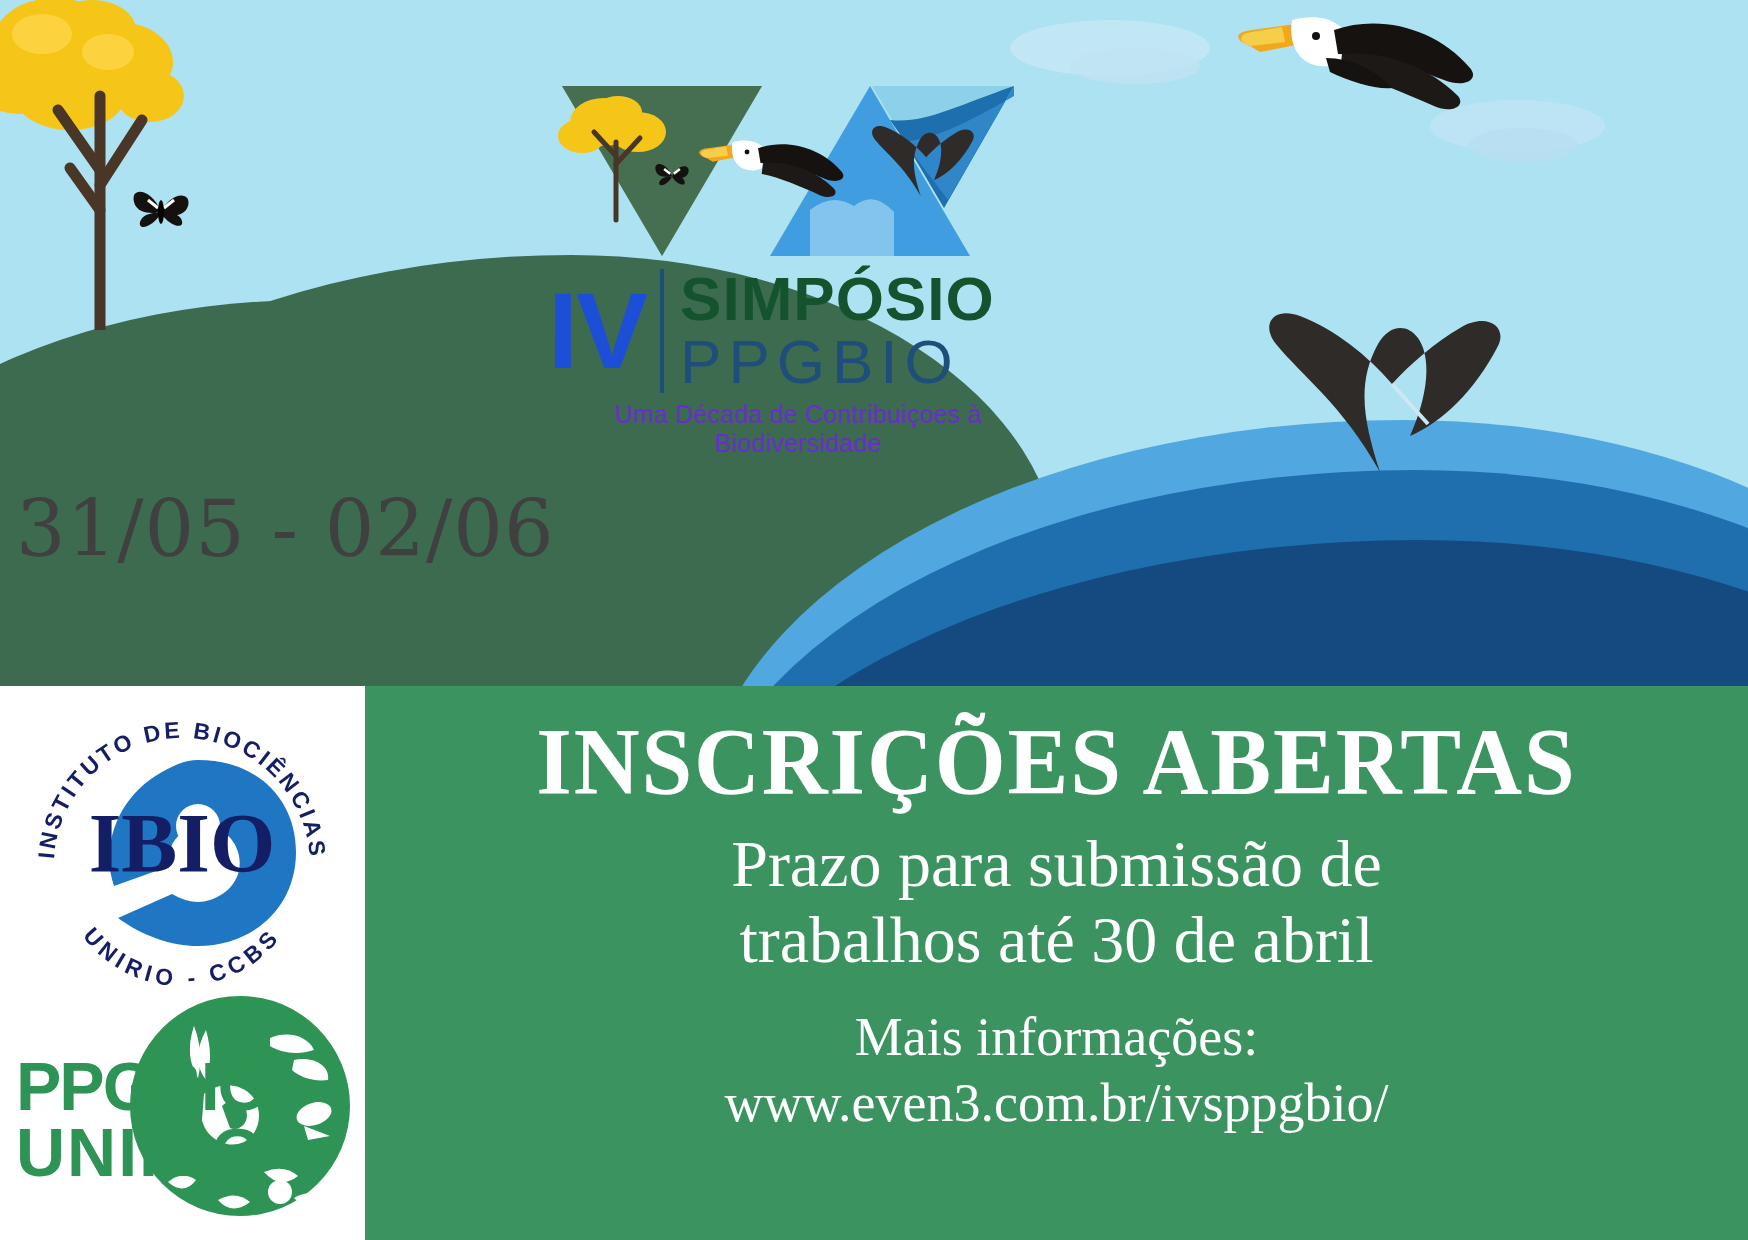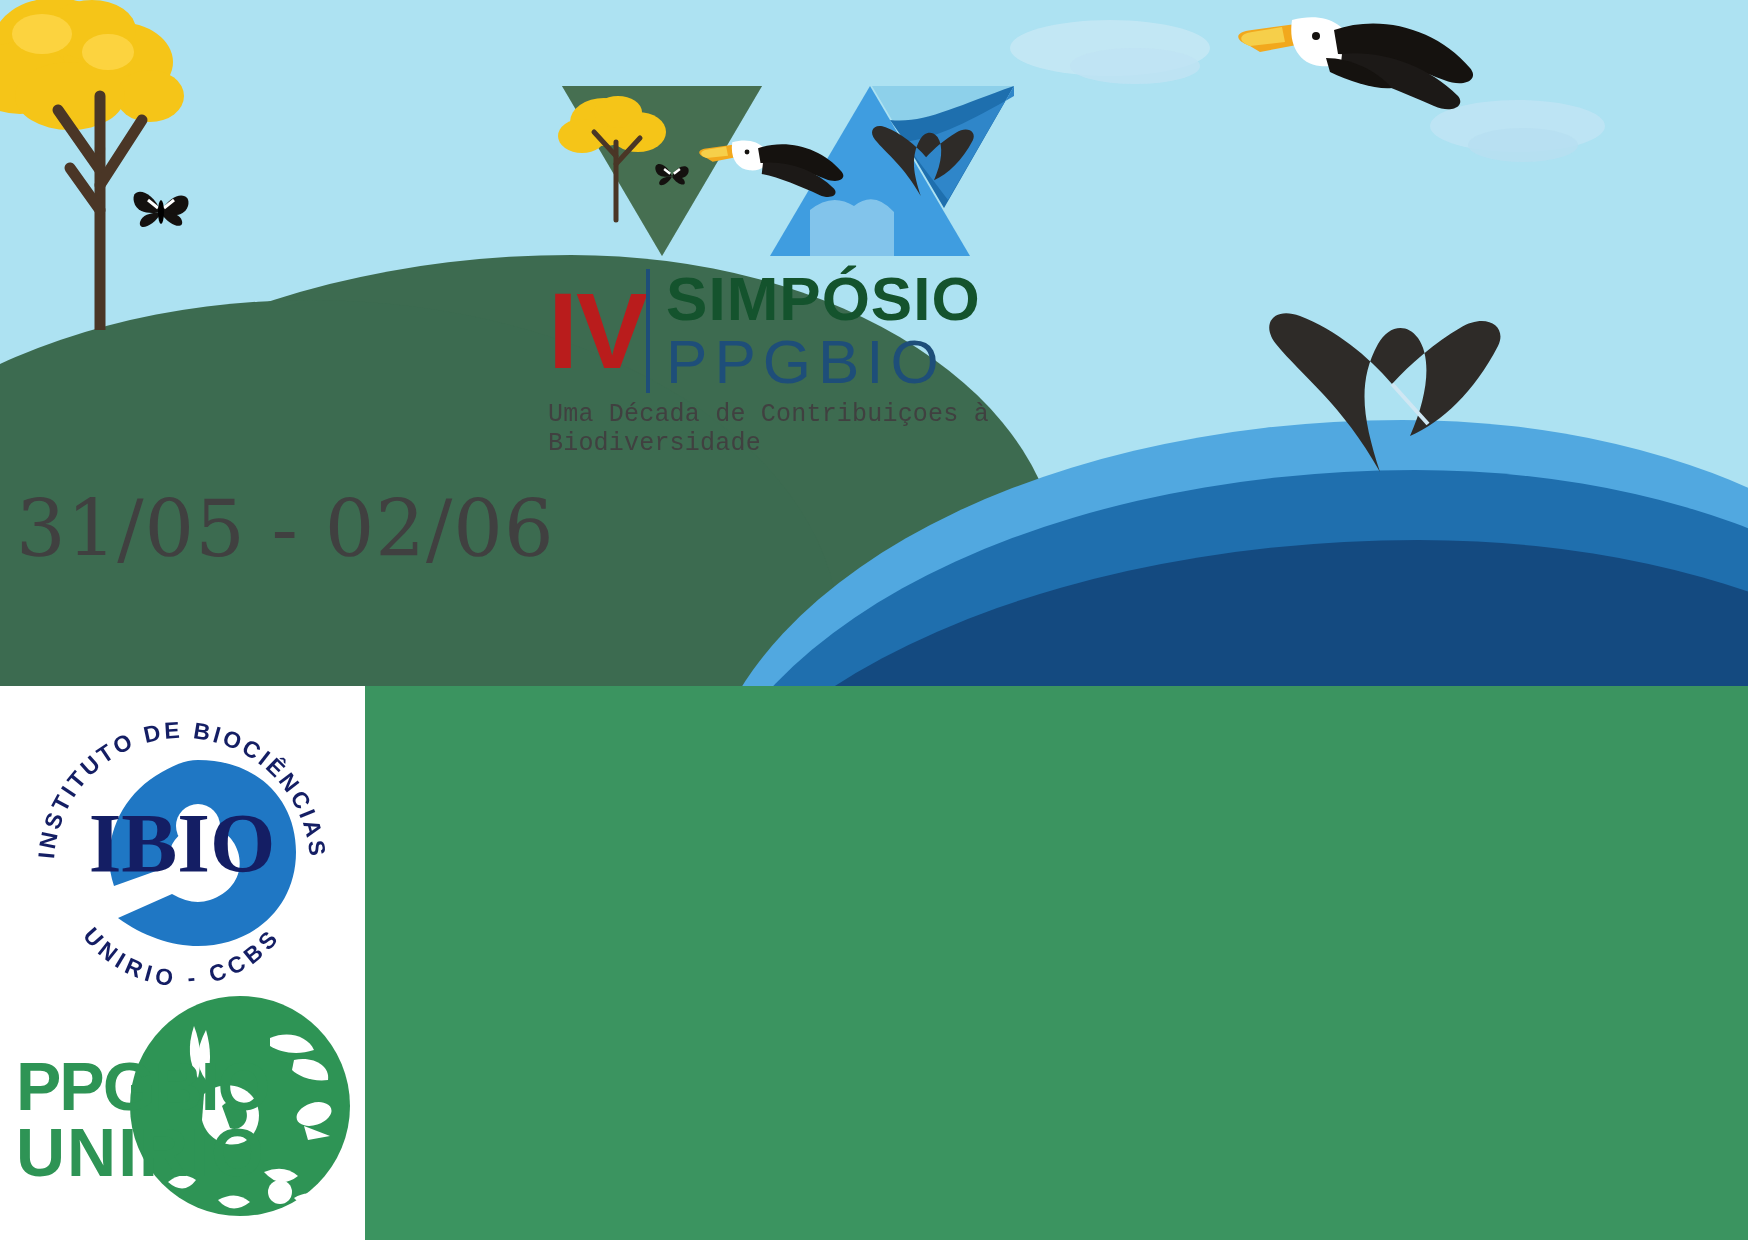--- a/index.html
+++ b/index.html
@@ -82,47 +82,47 @@
 
   
   .logomark { position: absolute; left: 552px; top: 80px; width: 470px; height: 180px; }
   .logotext { position: absolute; left: 548px; top: 268px; width: 520px; }
   .lt-row { display: flex; align-items: center; }
   .lt-iv {
     font-family: "Liberation Sans", sans-serif;
     font-weight: 700;
     font-size: 108px;
     line-height: 104px;
-    color: #b91c1c;
+    color: #1d4ed8;
     letter-spacing: -2px;
+    padding-right: 14px;
   }
   .lt-bar { width: 4px; height: 124px; background: #1e4e79; margin-right: 16px; }
   .lt-words { display: flex; flex-direction: column; }
   .lt-w1 {
     font-weight: 700;
     font-size: 62px;
     line-height: 62px;
     color: #14532d;
     letter-spacing: 1px;
   }
   .lt-w2 {
     font-weight: 400;
     font-size: 62px;
     line-height: 64px;
     color: #1e4e79;
     letter-spacing: 7px;
   }
   .lt-tagline {
     margin-top: 6px;
     font-size: 25px;
-    color: #404040;
+    color: #6d28d9;
     letter-spacing: .2px;
-    text-align: left;
+    text-align: center;
     width: 500px;
-    font-family: Liberation Mono, monospace;
   }
 
   
   .date-text {
     position: absolute;
     left: 16px;
     top: 484px;
     font-family: "DejaVu Serif", serif;
     font-size: 78px;
     color: #404040;
@@ -372,14 +372,21 @@
           <circle cx="272" cy="206" r="12" fill="#ffffff"></circle>
           <path d="M286 212 q16 -10 28 2 q-16 12 -28 -2 Z" fill="#ffffff"></path>
           <path d="M160 196 q14 -12 28 -2 q-12 16 -28 2 Z" fill="#ffffff"></path>
           <path d="M210 214 q18 -10 32 2 q-18 14 -32 -2 Z" fill="#ffffff"></path>
         </g>
         <text x="8" y="124" font-family="Liberation Sans, sans-serif" font-weight="700" font-size="68" fill="#2e9455" letter-spacing="-2">PPGBIO</text>
         <text x="8" y="190" font-family="Liberation Sans, sans-serif" font-weight="700" font-size="68" fill="#2e9455" letter-spacing="2">UNIRIO</text>
       </svg>
     </div>
 
+    <div class="msg">
+      <div class="headline">INSCRIÇÕES ABERTAS</div>
+      <div class="sub">Prazo para submissão de</div>
+      <div class="sub" style="margin-top:0">trabalhos até 30 de abril</div>
+      <div class="more">Mais informações:</div>
+      <div class="url">www.even3.com.br/ivsppgbio/</div>
+    </div>
   </div>
 </div>
 
 </body></html>

